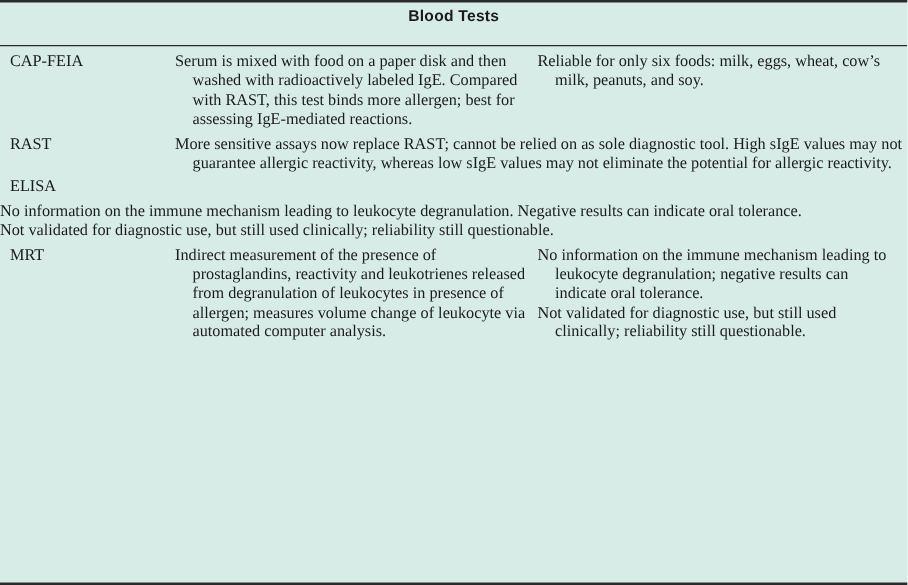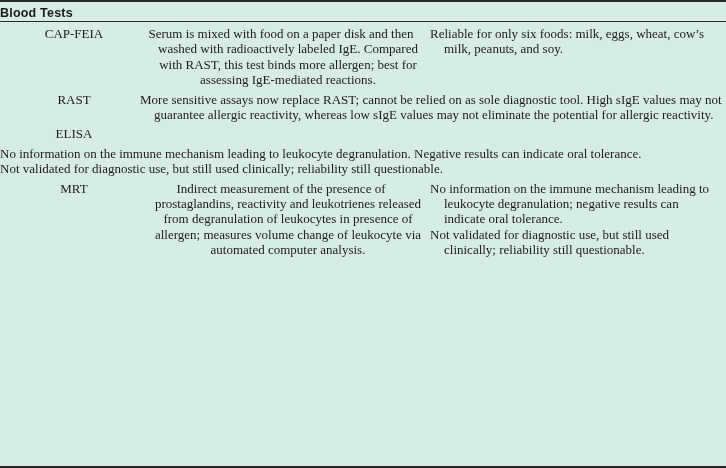--- a/index.html
+++ b/index.html
@@ -10,52 +10,51 @@
     box-sizing: border-box;
     font-family: "Liberation Serif", serif;
     color: #1b1b1b;
     overflow: hidden;
     border-top: 2px solid #2a2a2a;
     border-bottom: 2px solid #2a2a2a;
     display: flex;
     flex-direction: column;
   }
   .table-header {
+    text-align: center;
     font-family: "Liberation Sans", sans-serif;
     font-weight: bold;
     font-size: 12.5px;
     letter-spacing: 0.2px;
-    padding: 4px 0 1px 0;
+    padding: 4px 0 16px 0;
     border-bottom: 1.6px solid #2a2a2a;
     flex: 0 0 auto;
   }
   .rows {
     flex: 1;
     padding-top: 4px;
   }
   .row {
     display: flex;
     align-items: flex-start;
     margin-bottom: 4px;
   }
   .col-name {
     width: 140px;
     flex: 0 0 140px;
     box-sizing: border-box;
     padding-left: 8px;
     font-size: 13px;
     line-height: 15.4px;
-    text-align: center;
   }
   .col-desc {
     width: 290px;
     flex: 0 0 290px;
     box-sizing: border-box;
     padding-right: 8px;
-    text-align: center;
   }
   .col-notes {
     flex: 1;
     box-sizing: border-box;
     padding-right: 4px;
   }
   p.hang {
     margin: 0;
     font-size: 13px;
     line-height: 15.4px;

